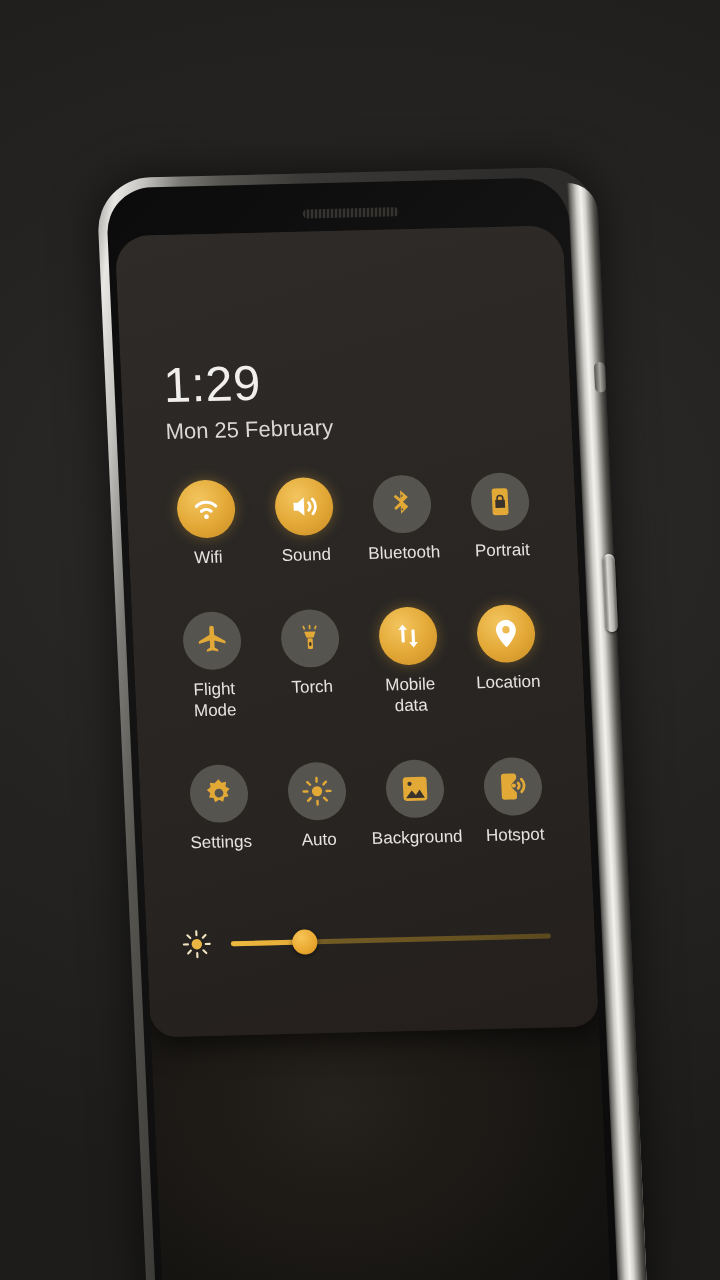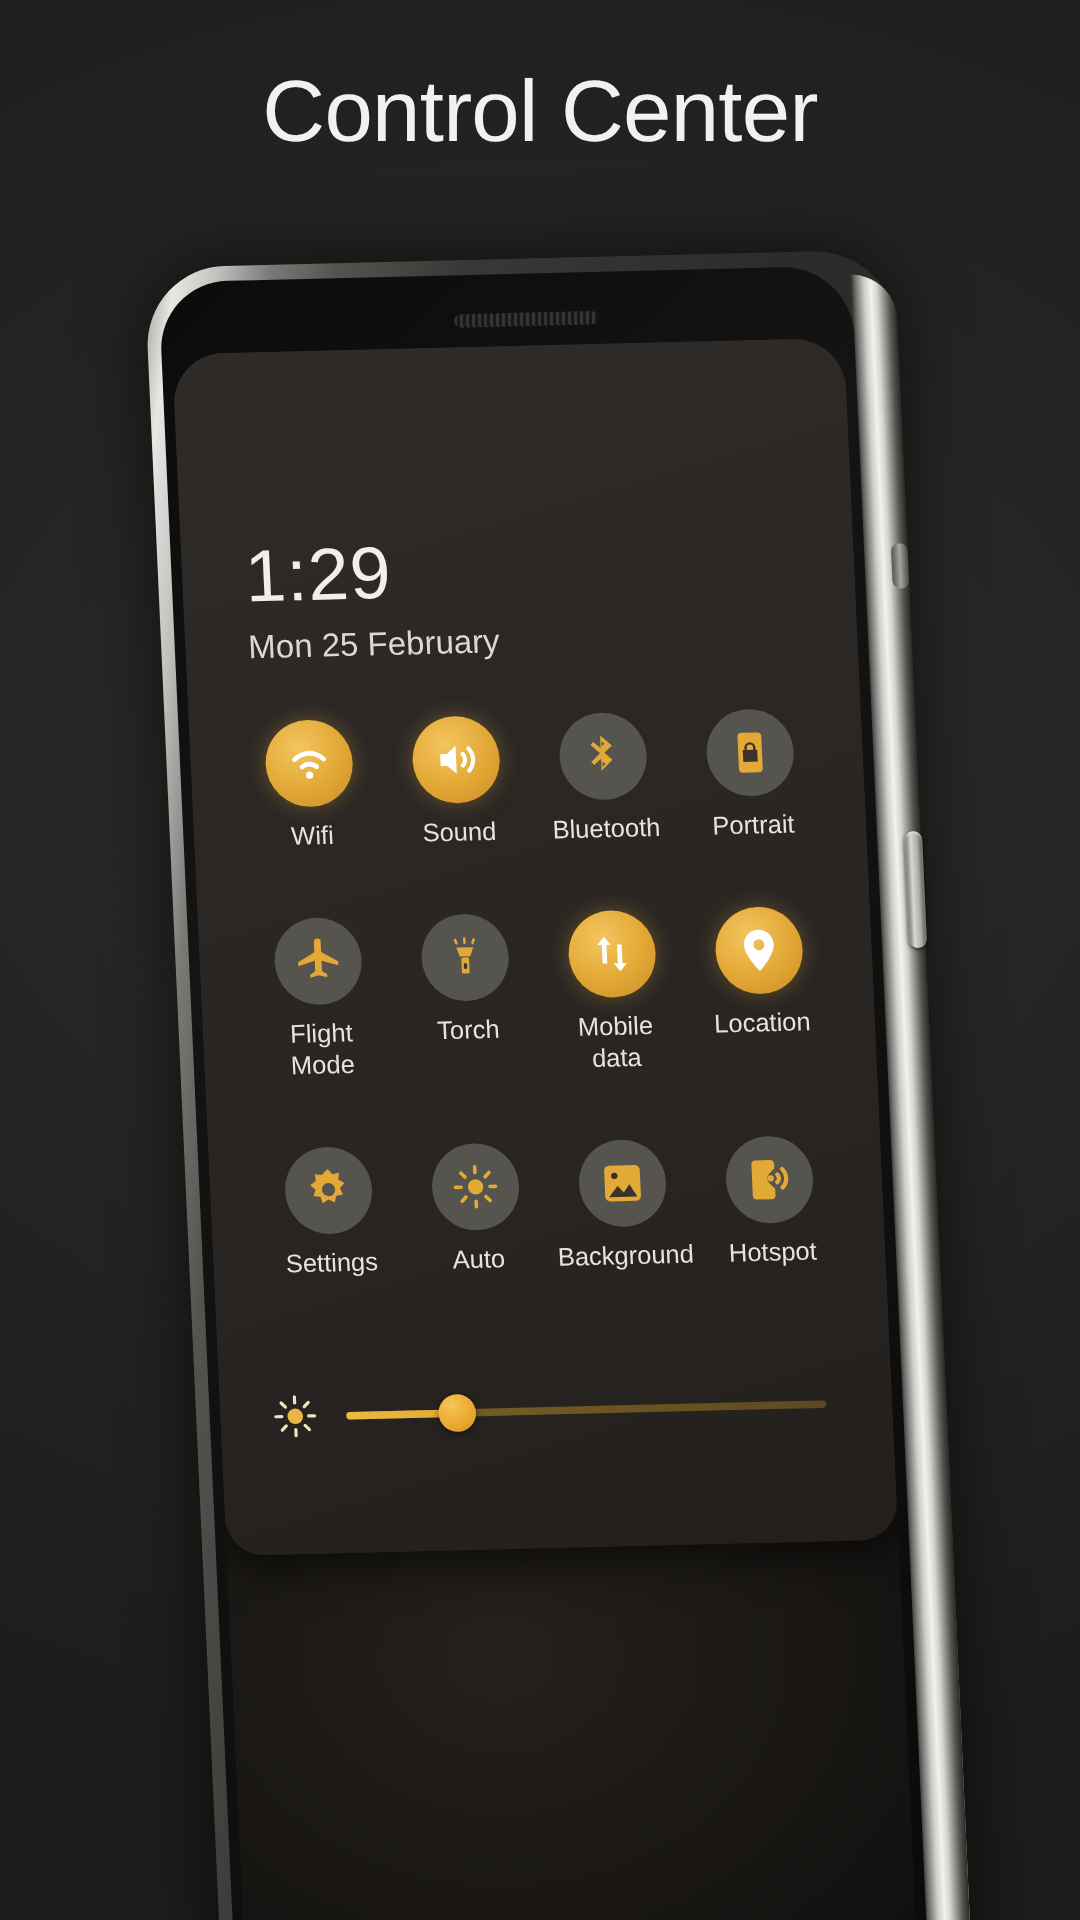--- a/index.html
+++ b/index.html
@@ -273,21 +273,20 @@
     background: radial-gradient(circle at 36% 30%, #f7c557 0%, #e8a72f 60%, #cf8d1f 100%);
     transform: translateX(-50%);
     box-shadow: 0 1px 5px rgba(0,0,0,0.55);
   }
 </style>
 </head>
 <body>
 
 <div id="stage">
 
-  <div id="page-title">Control Center</div>
 
   <div id="phone-wrap">
     <div id="phone-frame"></div>
     <div id="phone-rail"></div>
     <div id="volume-button"></div>
     <div id="power-button"></div>
 
     <div id="screen-bezel">
       <div id="earpiece"></div>
     </div>

